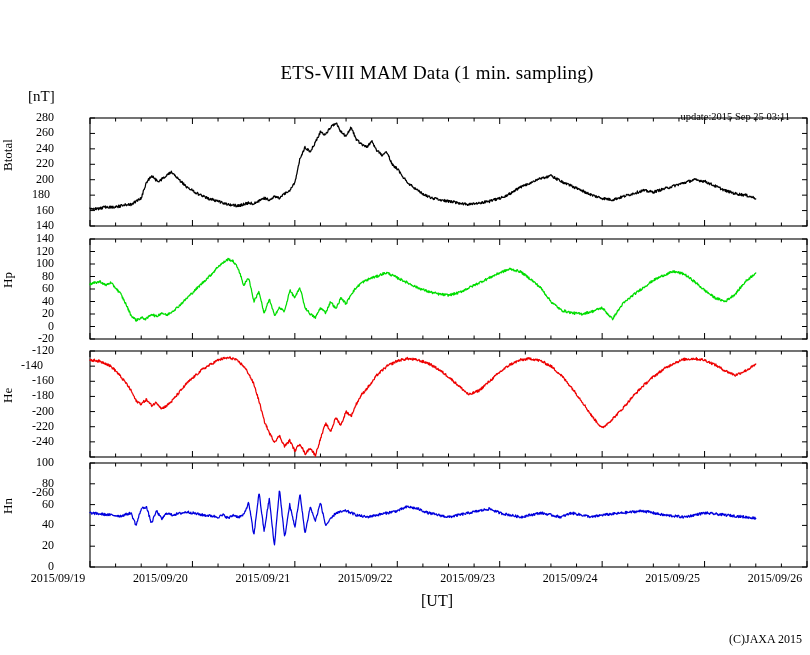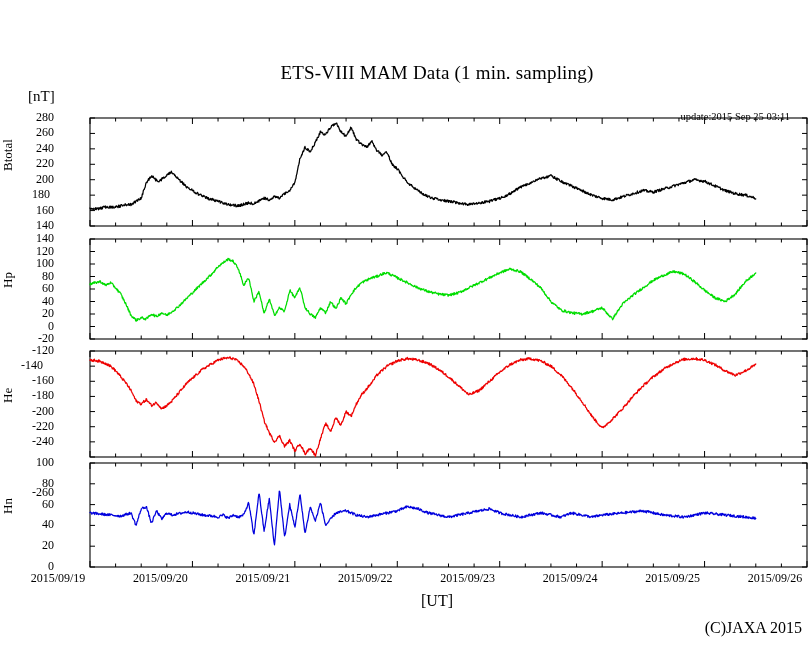--- a/index.html
+++ b/index.html
@@ -32,22 +32,22 @@
     font-size:10.5px;
   }
   .xaxis-label{
     position:absolute;
     width:810px;text-align:center;
     top:592px;
     font-size:16px;
   }
   .credit{
     position:absolute;
-    right:26px;top:619px;
-    font-size:16px;
+    right:26px;top:632px;
+    font-size:12px;
   }
 
   .ylabel{
     position:absolute;
     font-size:13px;
     transform-origin:50% 50%;
     white-space:nowrap;
   }
   .ytick{
     position:absolute;

